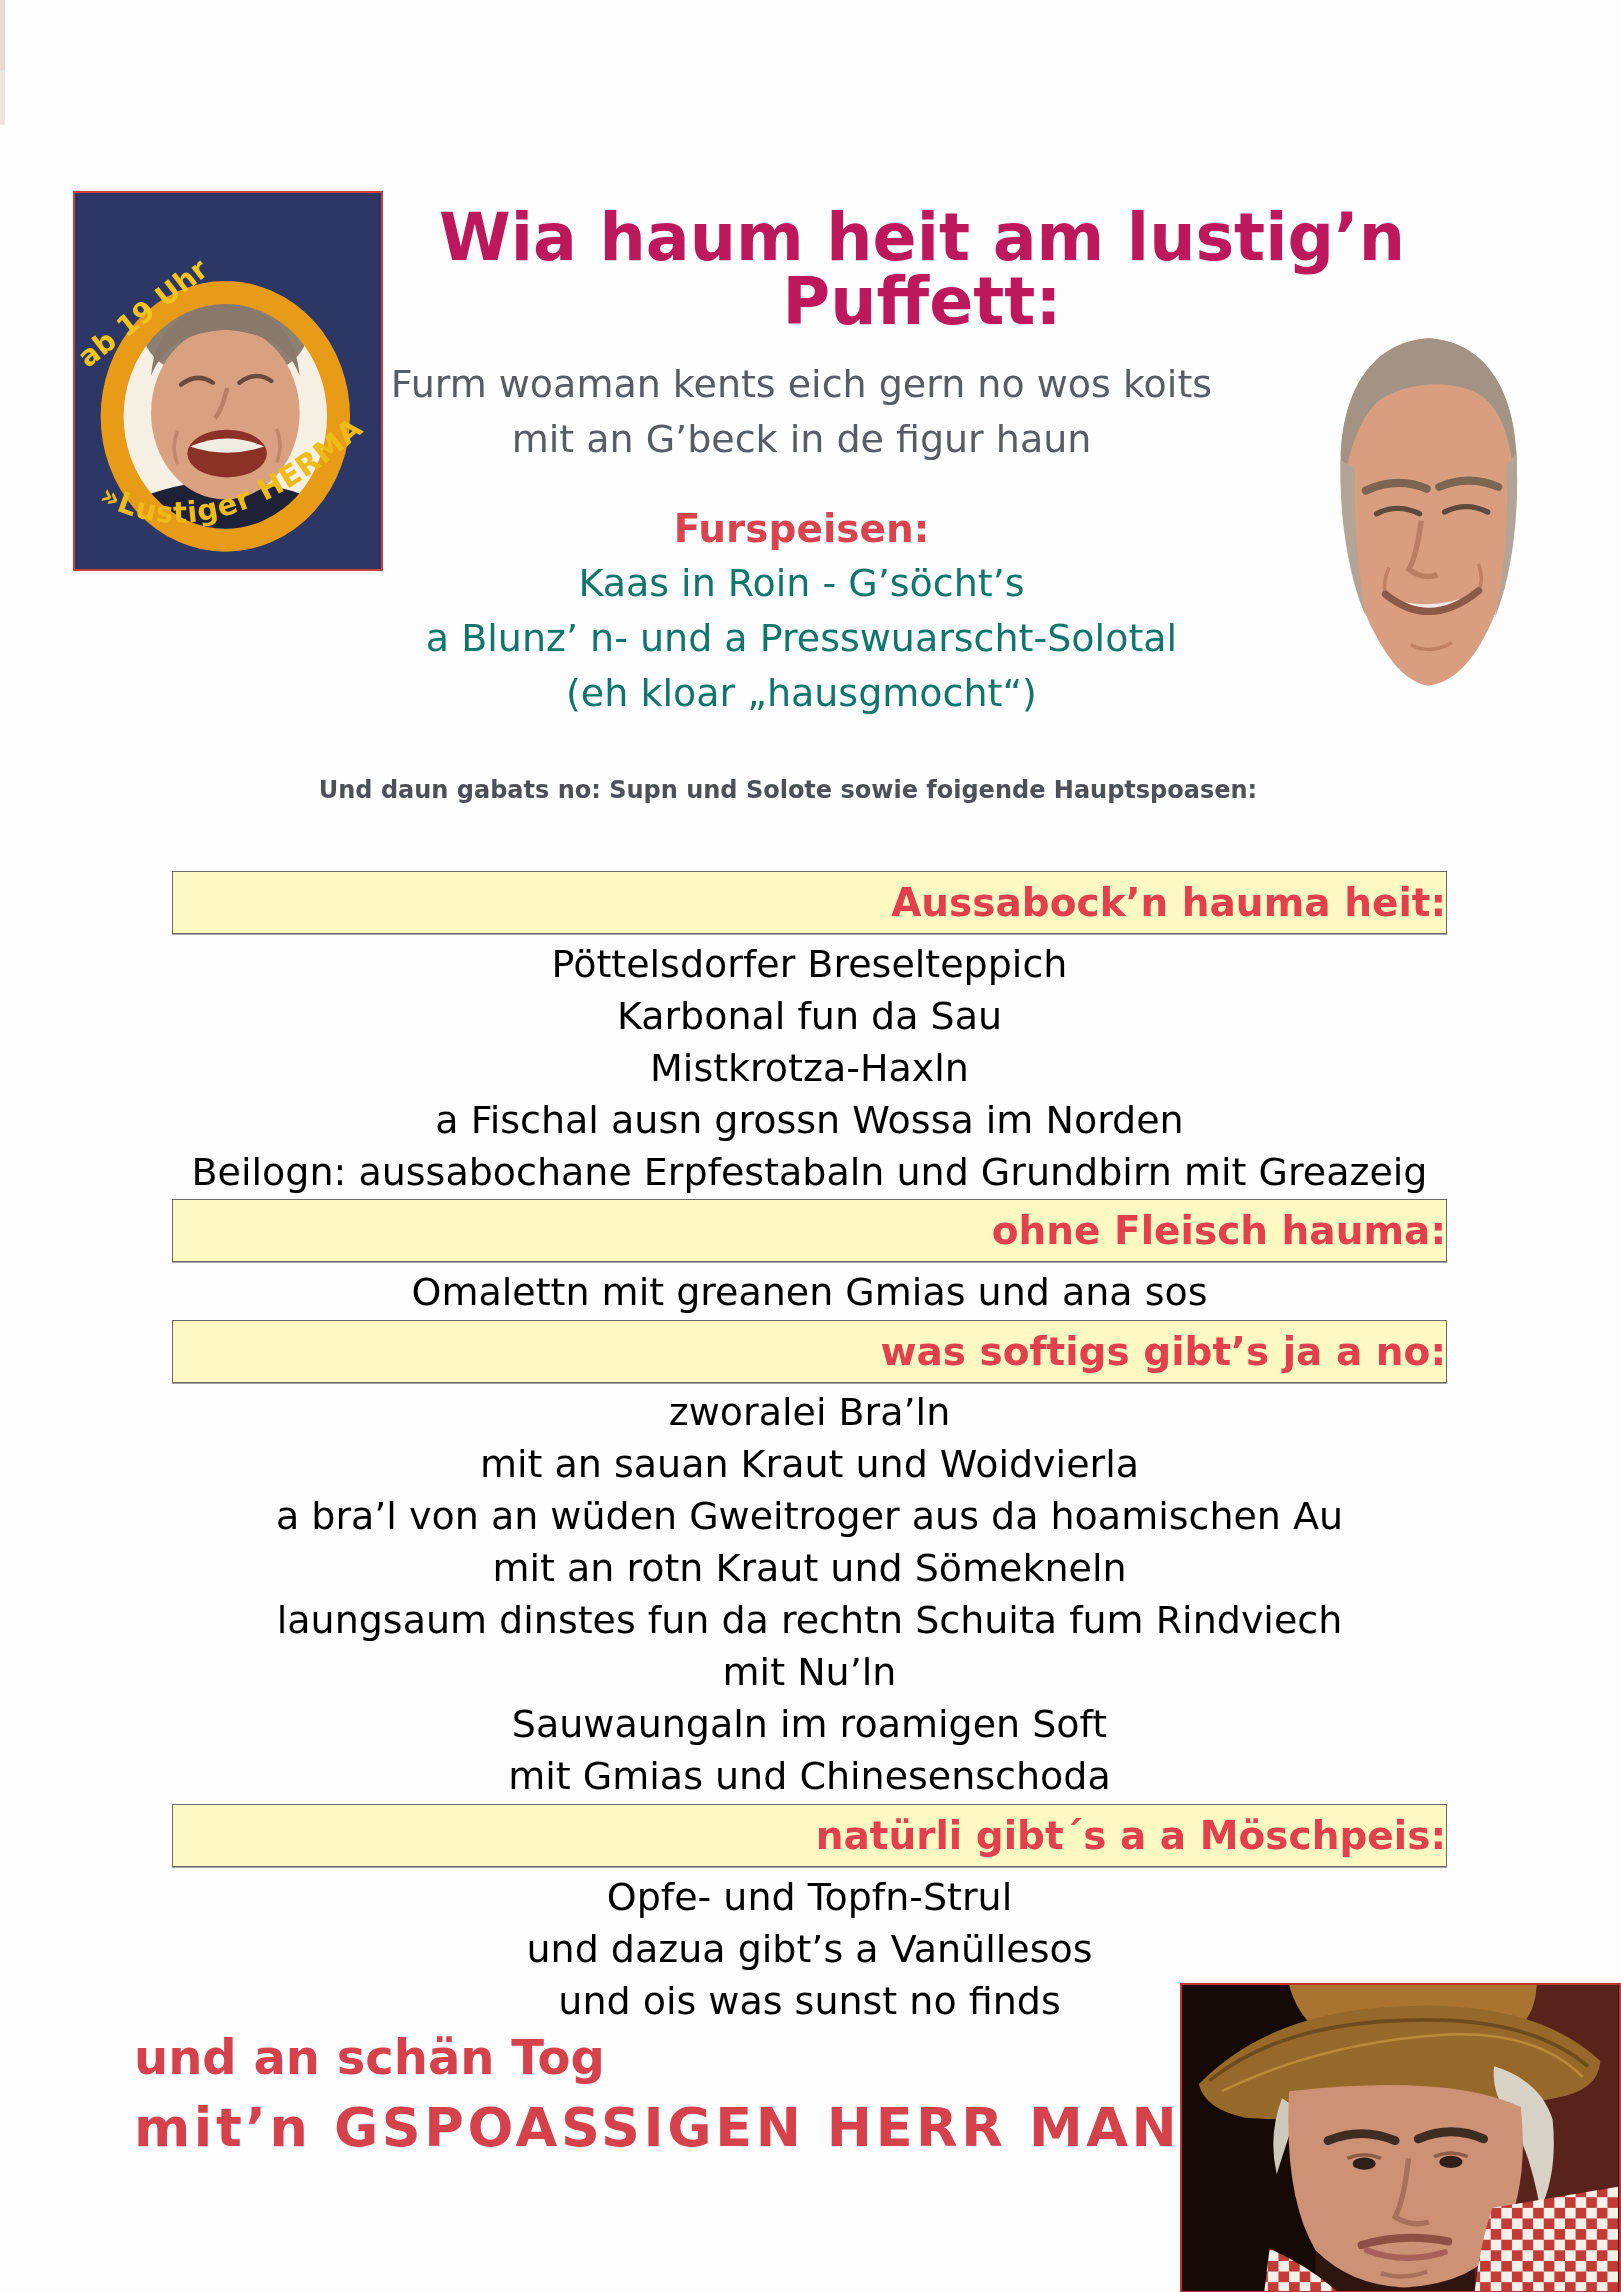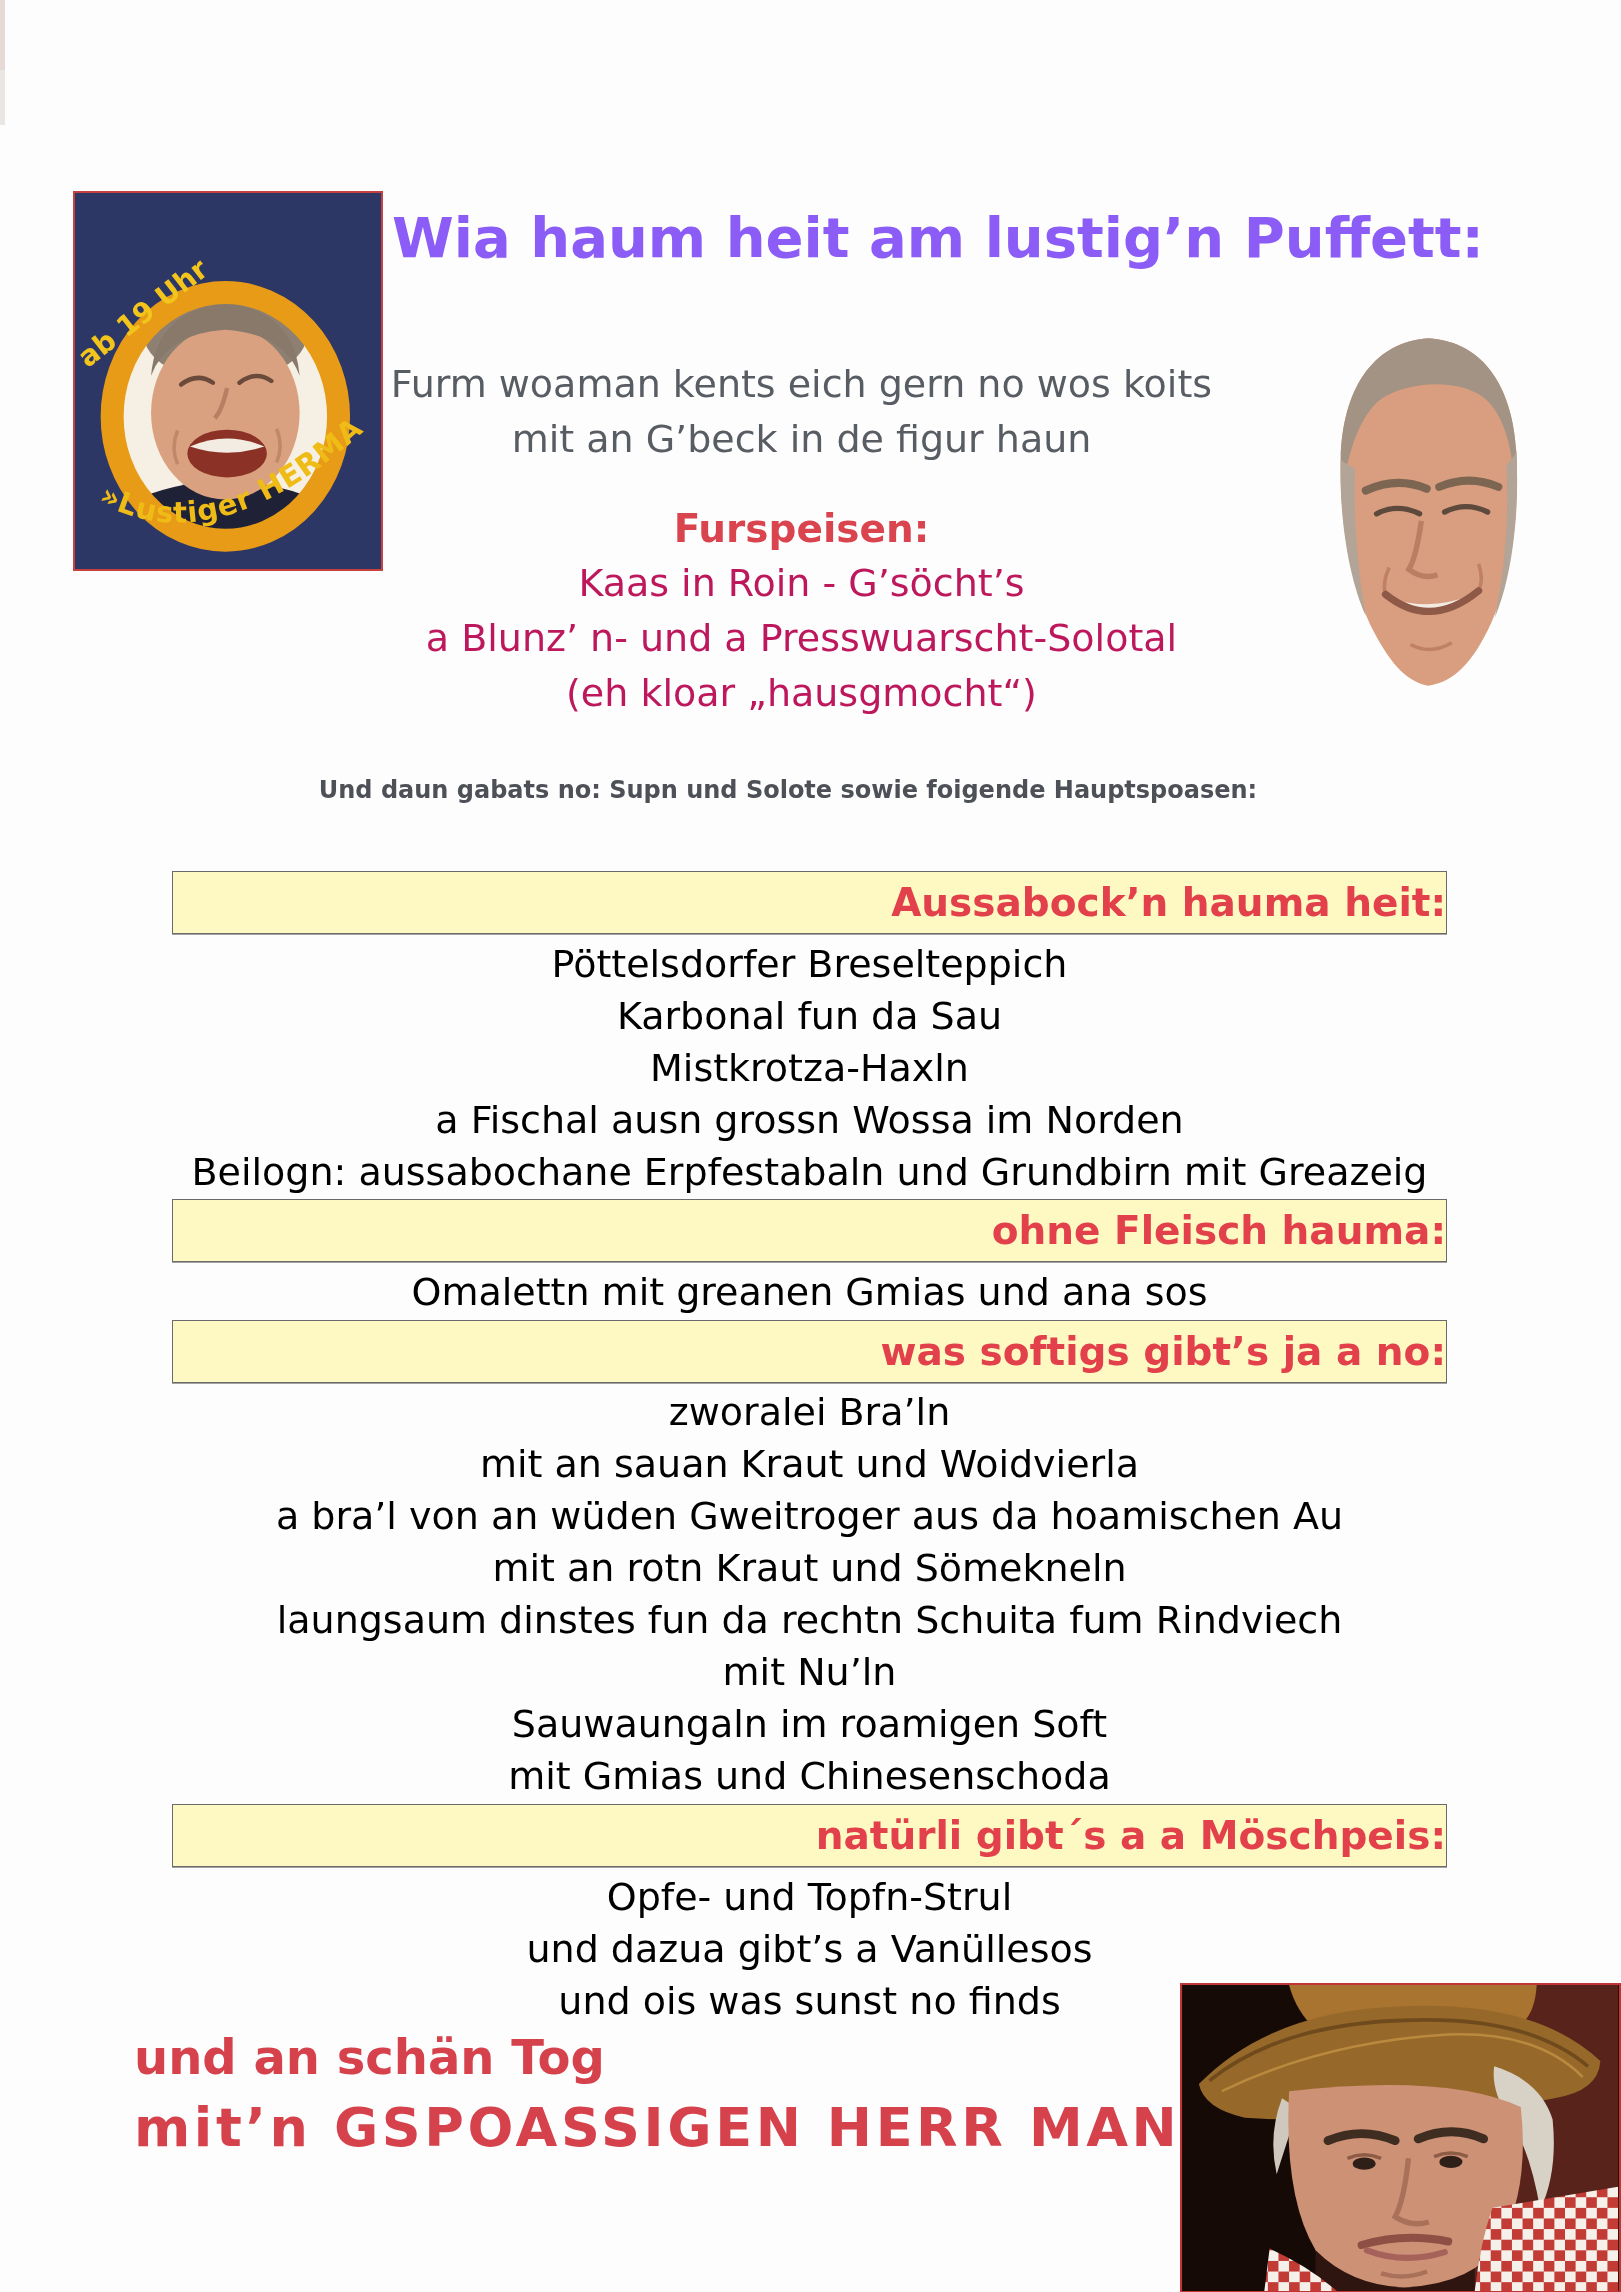--- a/index.html
+++ b/index.html
@@ -18,35 +18,35 @@
   .badge-photo svg{display:block;width:100%;height:100%;}
   .head-photo{position:absolute; left:1303px; top:315px; width:251px; height:385px;}
   .head-photo svg{display:block;width:100%;height:100%;}
   .bottom-photo{
     position:absolute; left:1180px; top:1983px; width:441px; height:310px;
     border:2.7px solid #c23535; box-sizing:border-box; background:#241009;
   }
   .bottom-photo svg{display:block;width:100%;height:100%;}
   
   .title{
-    position:absolute; left:356px; top:206px; width:1164px;
-    text-align:center; font-size:56px; font-weight:bold; color:#8b5cf6;
+    position:absolute; left:340px; top:206px; width:1164px;
+    text-align:center; font-size:65px; font-weight:bold; color:#be185d;
     line-height:64px; margin:0;
   }
   .intro{
     position:absolute; left:170px; top:333px; width:1263px;
     text-align:center; font-size:38px; line-height:55px; color:#585c63;margin-top:24px;
   }
   .starters{
     position:absolute; left:170px; top:502px; width:1263px; text-align:center;
   }
   .starters .s-head{
     font-size:39px; font-weight:bold; color:#d9444e; line-height:54px;
   }
-  .starters .s-line{font-size:38px; line-height:55px; color:#be185d;}
+  .starters .s-line{font-size:38px; line-height:55px; color:#0f766e;}
   .leadin{
     position:absolute; left:134px; top:776px; width:1308px;
     text-align:center; font-size:24px; font-weight:bold; color:#4d5056;
   }
   .menu{position:absolute; left:172px; top:871px; width:1275px;}
   .menu .box{
     border:1.8px solid #6a6a6a; background:#fef9c3; height:61px;
     display:flex; align-items:center; justify-content:flex-end;
     box-shadow:0 0.9px 0 #999;
   }

